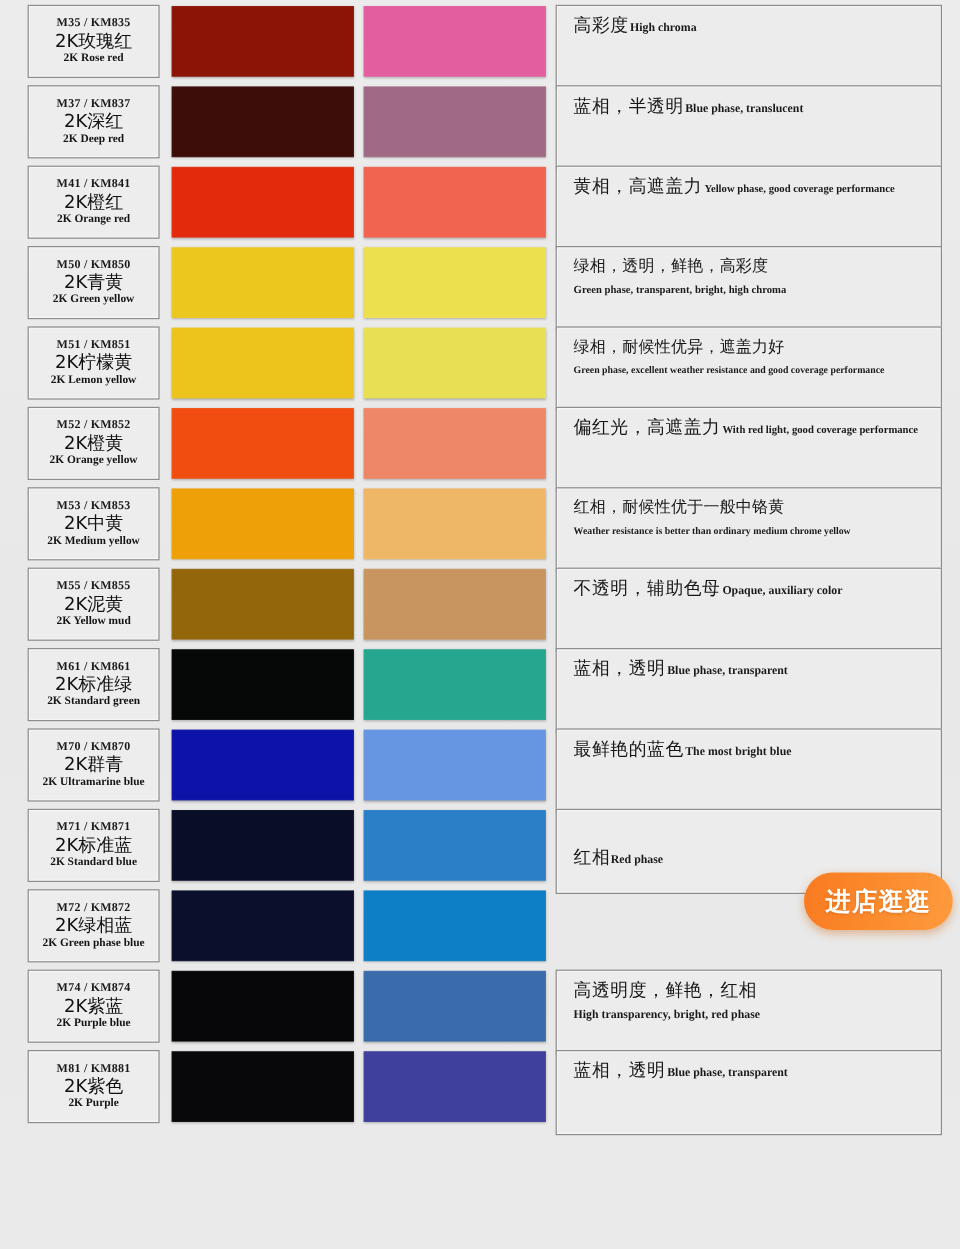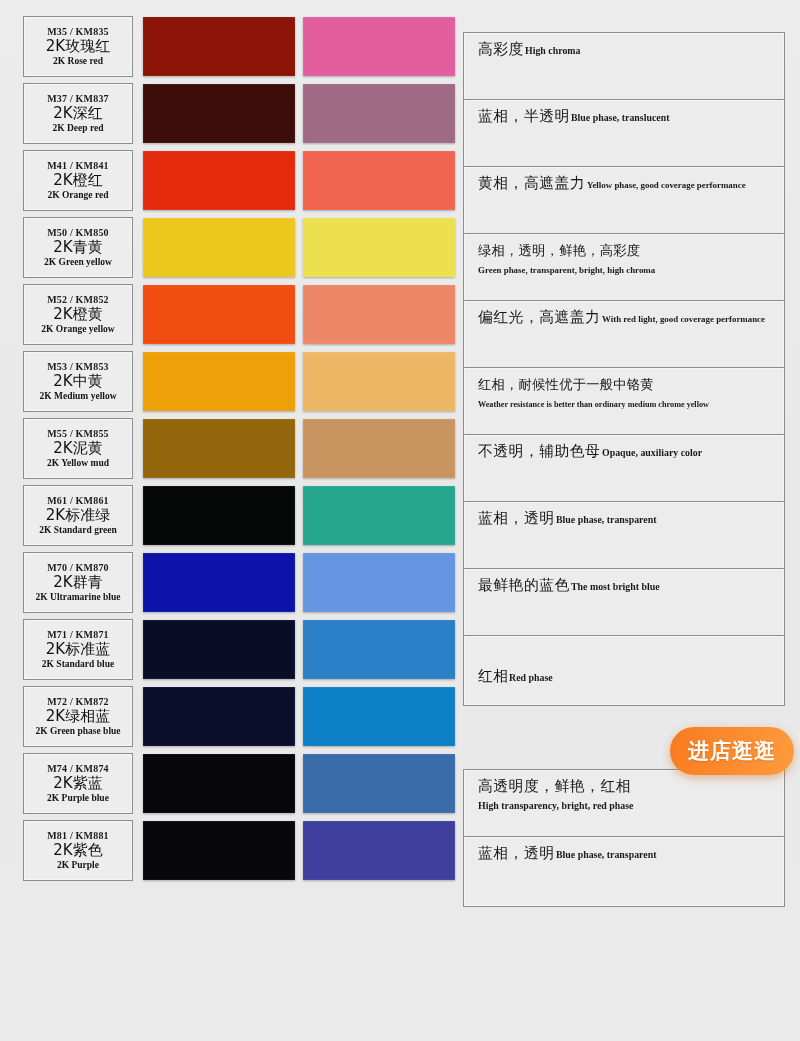--- a/index.html
+++ b/index.html
@@ -14,21 +14,21 @@
     font-family: "Liberation Sans", sans-serif;
     overflow: hidden;
     position: relative;
   }
 
   #chart {
     position: relative;
     width: 800px;
     height: 1041px;
     box-sizing: border-box;
-    padding: 16px 0 0 0;
+    padding: 4px 0 0 0;
     background: linear-gradient(180deg, #ececec 0%, #e8e8e8 50%, #eaeaea 100%);
   }
 
   .row {
     position: relative;
     height: 61px;
     margin-bottom: 6px;
   }
 
   
@@ -85,21 +85,21 @@
     height: 59px;
     box-shadow: 0 1px 2px rgba(0,0,0,0.28), inset 0 0 0 0.5px rgba(255,255,255,0.10);
   }
   .swatch.a { left: 143px; }
   .swatch.b { left: 303px; }
 
   
   .desc-box {
     position: absolute;
     left: 463px;
-    top: 16px;
+    top: 0;
     width: 322px;
     height: 71px;
     box-sizing: border-box;
     border: 1.5px solid #8d8d8d;
     background: #ececec;
     box-shadow: inset 0 0 0 1px #f5f5f5;
     padding: 7px 0 0 14px;
     overflow: hidden;
   }
   .desc-cn {
@@ -188,20 +188,30 @@
         <div class="code">M50 / KM850</div>
         <div class="name-cn">2K青黄</div>
         <div class="name-en">2K Green yellow</div>
       </div>
       <div class="swatch a" style="background: rgb(236, 200, 31);"></div>
       <div class="swatch b" style="background: rgb(236, 224, 78);"></div>
       <div class="desc-box"><div class="desc-cn sm" style="display: inline-block; transform-origin: left center; transform: scaleX(0.987);">绿相，透明，鲜艳，高彩度</div><div class="desc-en sm" style="display: inline-block; transform-origin: left center; transform: scaleX(0.987);">Green phase, transparent, bright, high chroma</div></div>
     </div>
     <div class="row">
       <div class="label-box">
+        <div class="code">M51 / KM851</div>
+        <div class="name-cn">2K柠檬黄</div>
+        <div class="name-en">2K Lemon yellow</div>
+      </div>
+      <div class="swatch a" style="background: rgb(236, 196, 28);"></div>
+      <div class="swatch b" style="background: rgb(232, 223, 84);"></div>
+      <div class="desc-box"><div class="desc-cn sm" style="display: inline-block; transform-origin: left center; transform: scaleX(0.987);">绿相，耐候性优异，遮盖力好</div><div class="desc-en xs" style="display: inline-block; transform-origin: left center; transform: scaleX(0.987);">Green phase, excellent weather resistance and good coverage performance</div></div>
+    </div>
+    <div class="row">
+      <div class="label-box">
         <div class="code">M52 / KM852</div>
         <div class="name-cn">2K橙黄</div>
         <div class="name-en">2K Orange yellow</div>
       </div>
       <div class="swatch a" style="background: rgb(241, 77, 16);"></div>
       <div class="swatch b" style="background: rgb(238, 135, 104);"></div>
       <div class="desc-box"><div class="desc-cn" style="display: inline-block; transform-origin: left center; transform: scaleX(0.987);">偏红光，高遮盖力</div><div class="desc-en sm" style="display: inline-block; transform-origin: left center; transform: scaleX(0.987);">With red light, good coverage performance</div></div>
     </div>
     <div class="row">
       <div class="label-box">

